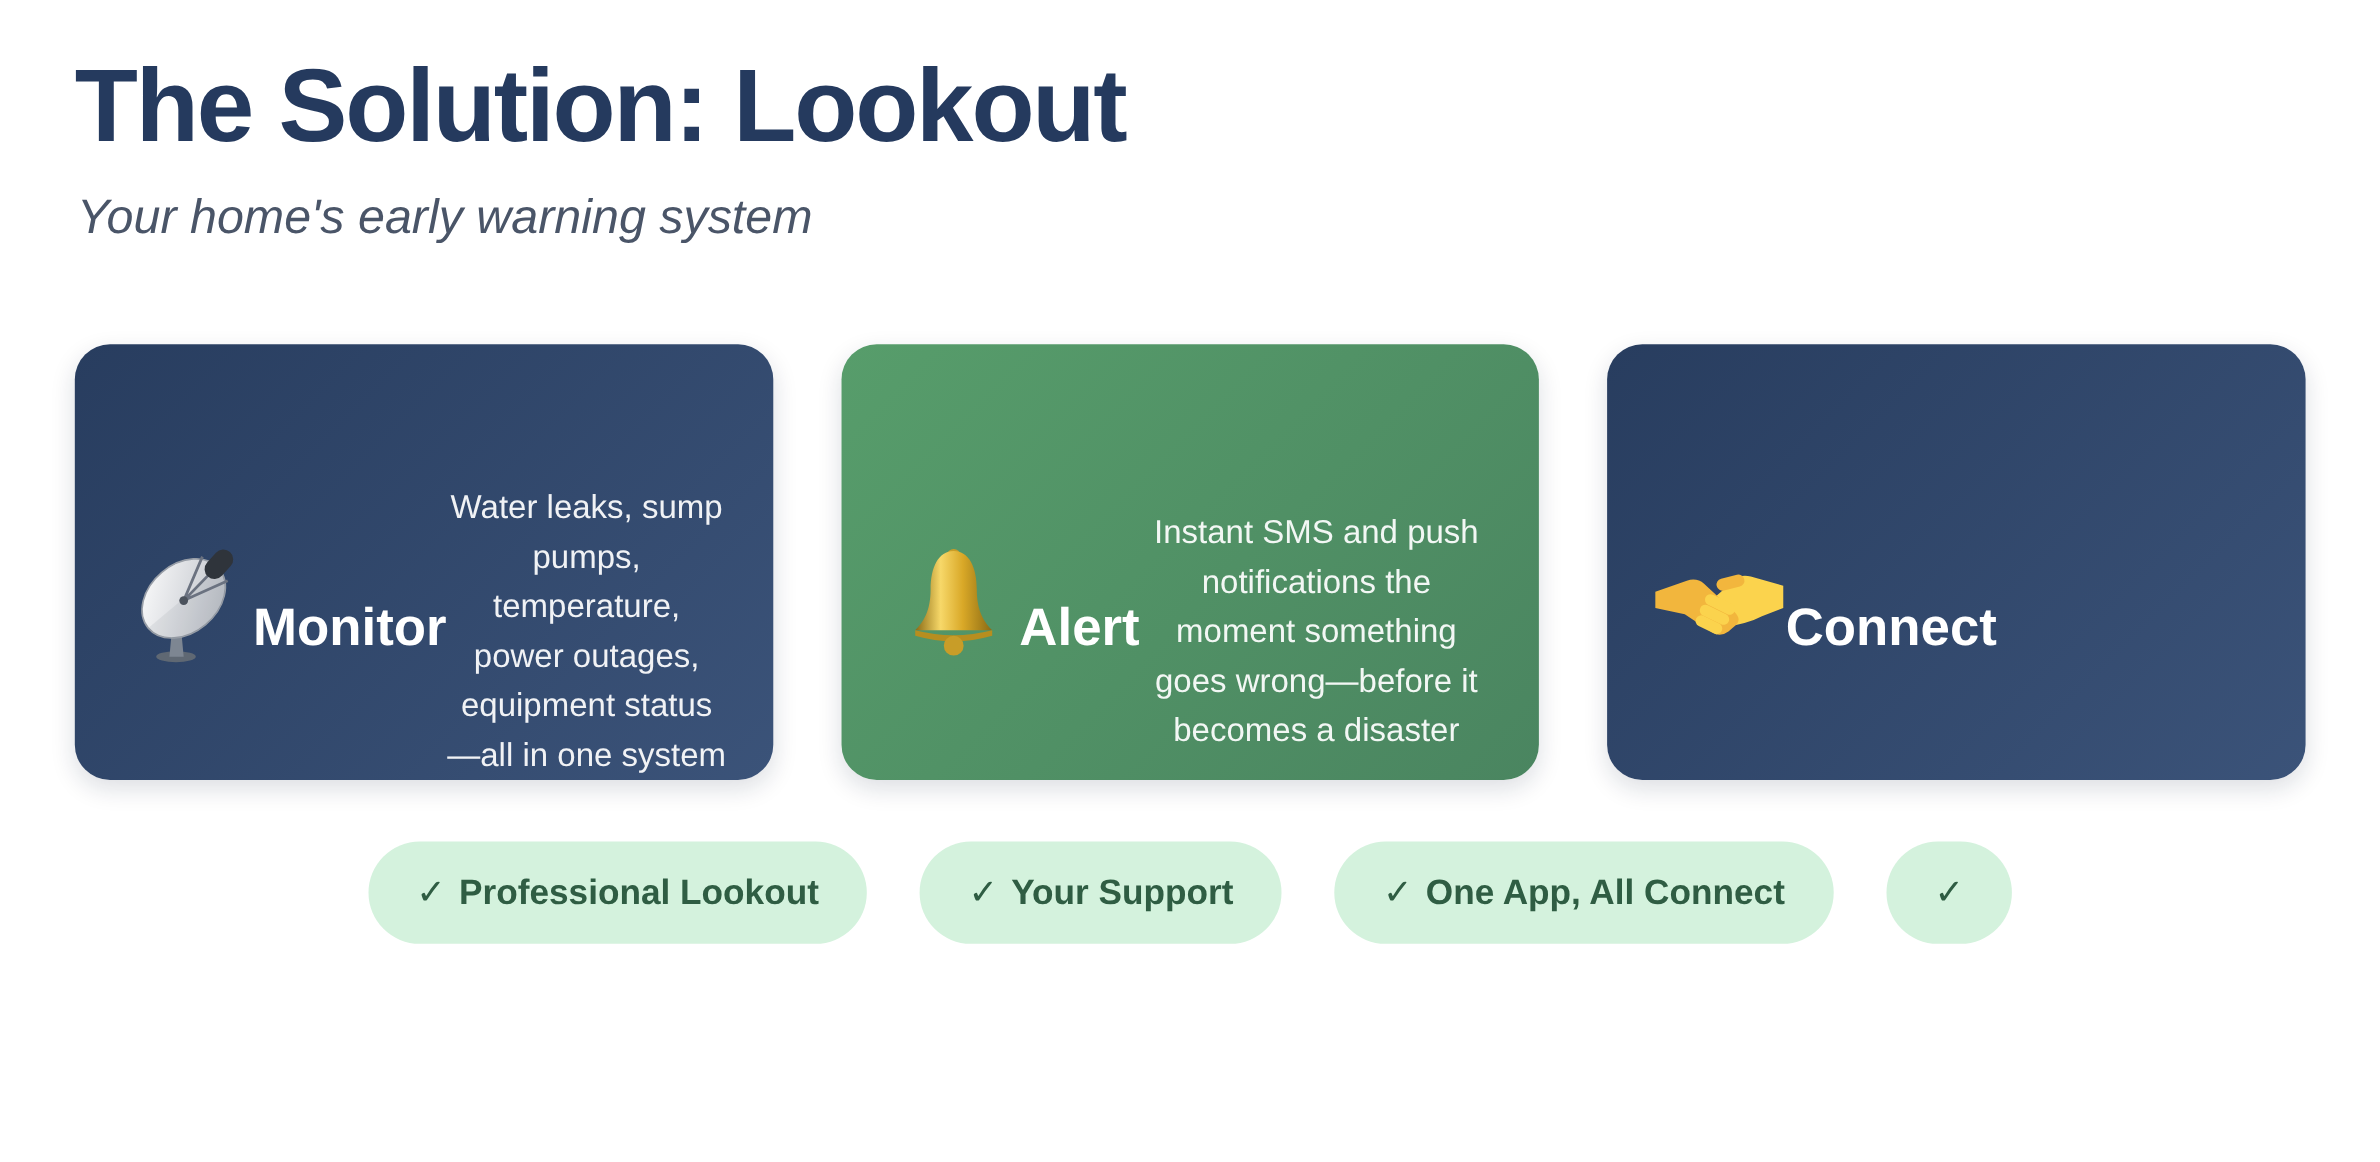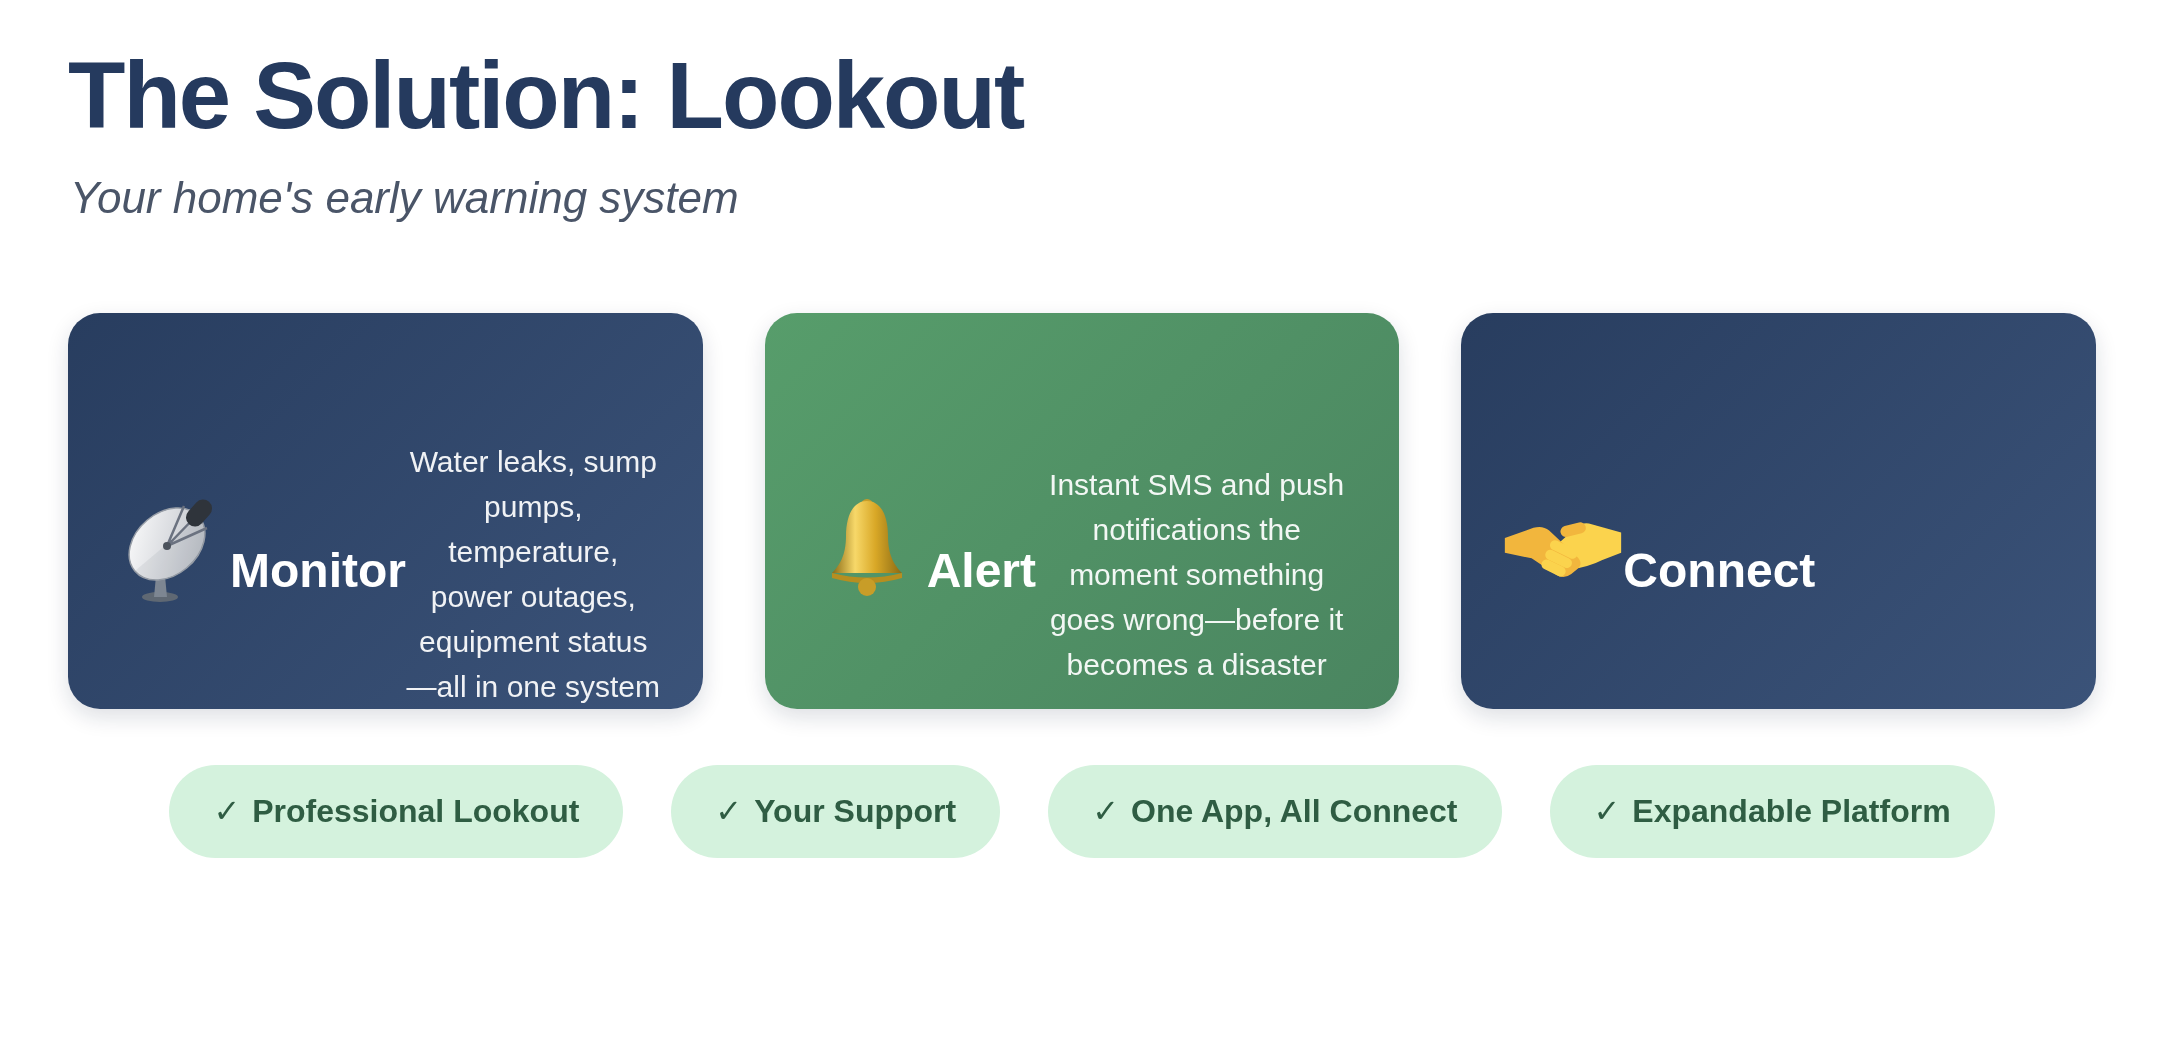--- a/index.html
+++ b/index.html
@@ -166,17 +166,16 @@
     <div class="badge">
       <span class="check">✓</span>
       <span>Your Support</span>
     </div>
     <div class="badge">
       <span class="check">✓</span>
       <span>One App, All Connect</span>
     </div>
     <div class="badge">
       <span class="check">✓</span>
-      <span>Expandable Platform</span>
     </div>
   </div>
 
 </div>
 
 </body></html>

